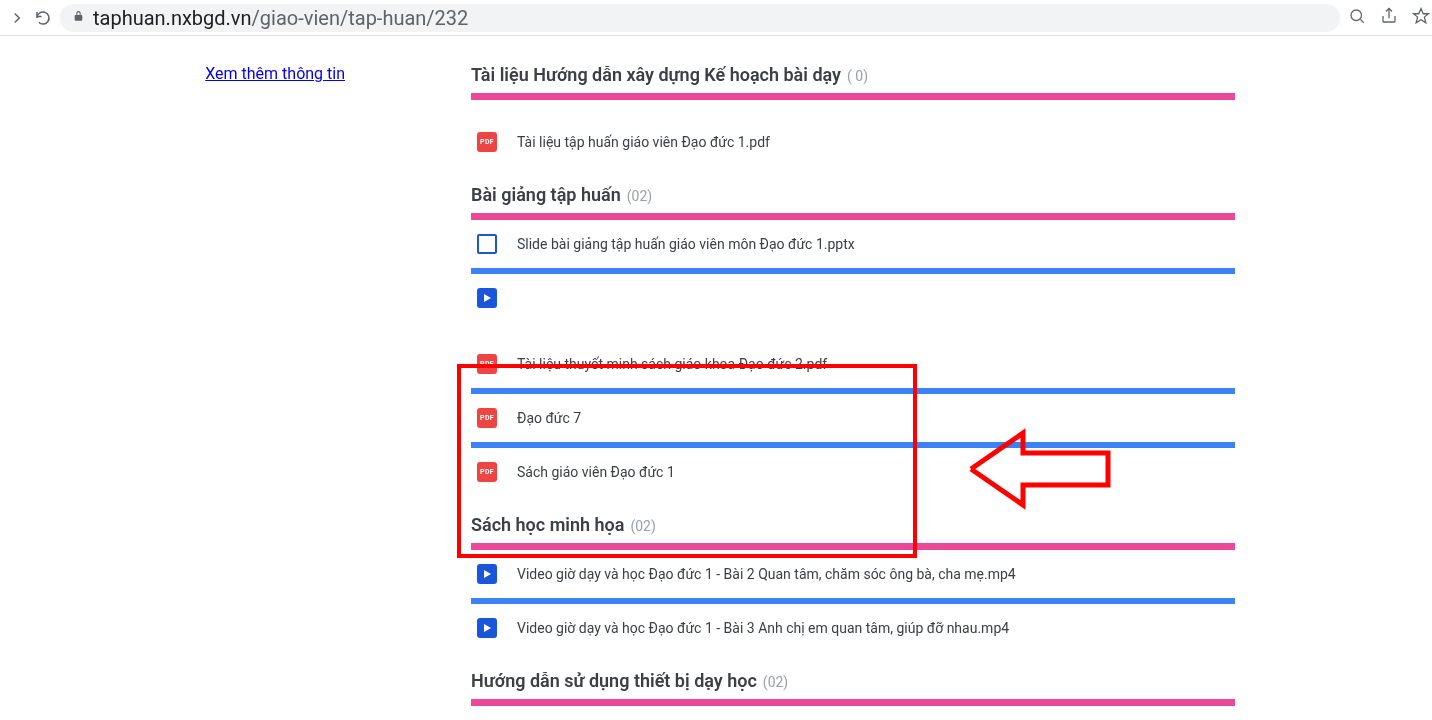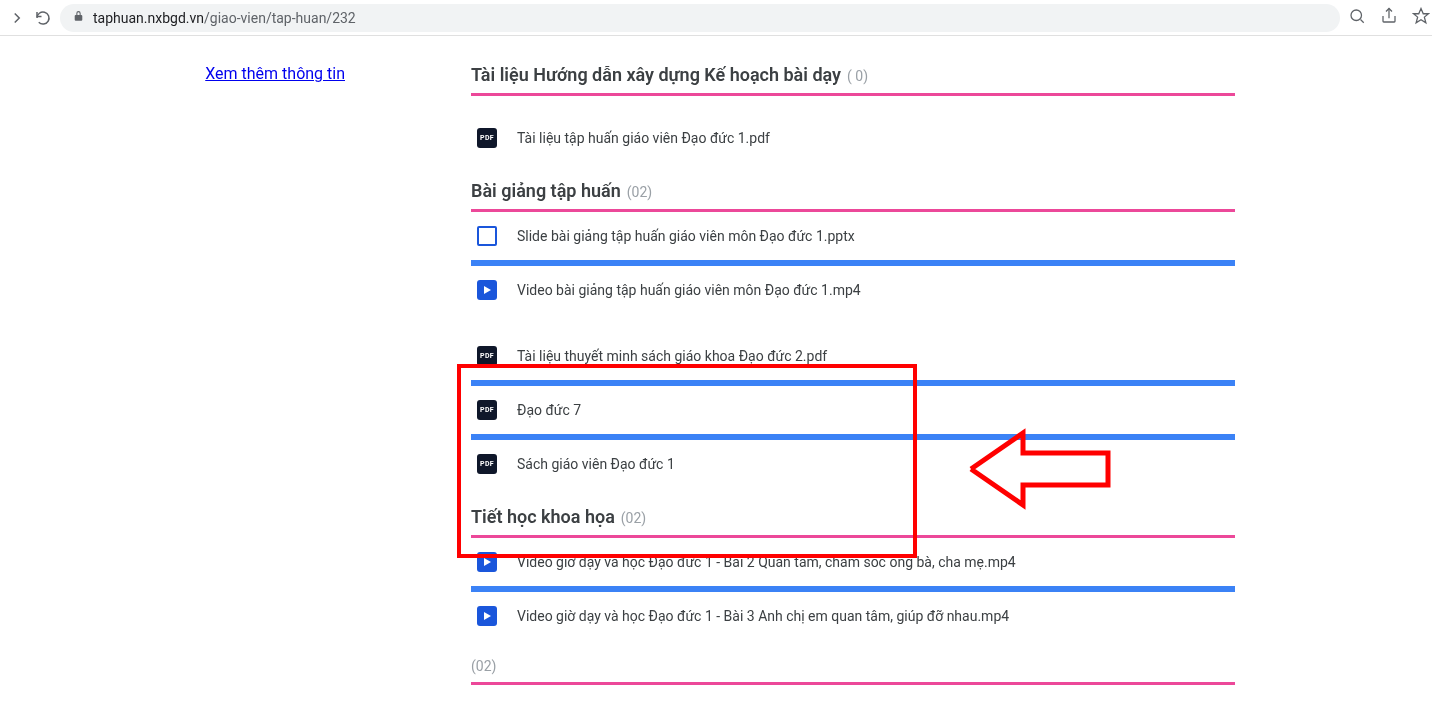--- a/index.html
+++ b/index.html
@@ -12,59 +12,59 @@
     border-bottom:1px solid #e0e0e0; background:#fff; gap:8px;
   }
   .chrome-btn { width:22px; height:22px; display:flex; align-items:center; justify-content:center; color:#5f6368; }
   .chrome-btn svg { width:18px; height:18px; stroke:#5f6368; fill:none; stroke-width:2; }
   .omnibox {
     flex:0 0 auto; display:flex; align-items:center; height:28px;
     background:#f1f3f4; border-radius:14px; padding:0 12px; gap:8px;
     color:#5f6368; width:1280px;
   }
   .omnibox .lock svg{ width:13px; height:13px; fill:#5f6368; }
-  .omnibox-url { font-size:14px; color:#202124; white-space:nowrap; }
+  .omnibox-url { font-size:20px; color:#202124; white-space:nowrap; }
   .omnibox-url .path { color:#5f6368; }
   .chrome-right { margin-left:auto; display:flex; align-items:center; gap:14px; color:#5f6368; }
   .chrome-right svg { width:18px; height:18px; fill:none; stroke:#5f6368; stroke-width:1.7; }
 
   
   .page {
     position:relative; display:flex; padding-top:28px;
   }
   .sidebar-wrap{ width:465px; text-align:right; padding-right:120px;}
 
   .main {
     padding-left:6px; width:770px;
   }
 
   .section { margin-bottom:18px; }
   .section-hd {
     display:flex; align-items:baseline; gap:6px;
-    border-bottom:3px solid #ec4899; padding-bottom:8px;
+    border-bottom:7px solid #ec4899; padding-bottom:8px;
     margin-bottom:0;
   }
   .section-hd h2 {
     margin:0; font-size:18px; font-weight:600; color:#3c4043;
   }
   .section-hd .count { font-size:14px; color:#9aa0a6; }
 
   .item {
     display:flex; align-items:center; gap:20px;
     padding:14px 6px 14px 6px; border-bottom:6px solid #3b82f6;
     font-size:14px; color:#3c4043; cursor:pointer;
   }
   .item:last-child { border-bottom:none; }
 
   .ficon {
     width:20px; height:20px; border-radius:3px;
     display:flex; align-items:center; justify-content:center;
     flex:0 0 20px;
   }
-  .ficon.pdf { background:#0f172a; color:#fff; font-size:7px; font-weight:700; letter-spacing:0.3px;}
+  .ficon.pdf { background:#ef4444; color:#fff; font-size:7px; font-weight:700; letter-spacing:0.3px;}
   .ficon.slide { border:2px solid #1a56db; background:#fff; border-radius:2px;}
   .ficon.slide::after{ content:""; }
   .ficon.video { background:#1a56db; color:#fff; }
   .ficon.video svg{ width:10px; height:10px; fill:#fff; }
 
   
   .annot-box{
     position:absolute; border:4px solid #ff0000;
     left:457px; top:328px; width:460px; height:194px; pointer-events:none;
   }
@@ -148,40 +148,39 @@
           <div class="item">
             <span class="ficon slide"></span>
             <span>Slide bài giảng tập huấn giáo viên môn Đạo đức 1.pptx</span>
           </div>
           <div class="item">
             <span class="ficon video">
               <svg viewBox="0 0 10 10">
                 <polygon points="2,1 9,5 2,9"></polygon>
               </svg>
             </span>
-            <span>Video bài giảng tập huấn giáo viên môn Đạo đức 1.mp4</span>
           </div>
         </div>
         <div class="section">
           <div class="item">
             <span class="ficon pdf">PDF</span>
             <span>Tài liệu thuyết minh sách giáo khoa Đạo đức 2.pdf</span>
           </div>
           <div class="item">
             <span class="ficon pdf">PDF</span>
             <span>Đạo đức 7</span>
           </div>
           <div class="item">
             <span class="ficon pdf">PDF</span>
             <span>Sách giáo viên Đạo đức 1</span>
           </div>
         </div>
         <div class="section">
           <div class="section-hd">
-            <h2>Tiết học khoa họa</h2>
+            <h2>Sách học minh họa</h2>
             <span class="count">(02)</span>
           </div>
           <div class="item">
             <span class="ficon video">
               <svg viewBox="0 0 10 10">
                 <polygon points="2,1 9,5 2,9"></polygon>
               </svg>
             </span>
             <span>Video giờ dạy và học Đạo đức 1 - Bài 2 Quan tâm, chăm sóc ông bà, cha mẹ.mp4</span>
           </div>
@@ -189,20 +188,21 @@
             <span class="ficon video">
               <svg viewBox="0 0 10 10">
                 <polygon points="2,1 9,5 2,9"></polygon>
               </svg>
             </span>
             <span>Video giờ dạy và học Đạo đức 1 - Bài 3 Anh chị em quan tâm, giúp đỡ nhau.mp4</span>
           </div>
         </div>
         <div class="section">
           <div class="section-hd">
+            <h2>Hướng dẫn sử dụng thiết bị dạy học</h2>
             <span class="count">(02)</span>
           </div>
         </div>
       </div>
   </div>
 
   <div class="annot-box"></div>
   <div class="annot-arrow">
     <svg viewBox="0 0 150 92">
 

